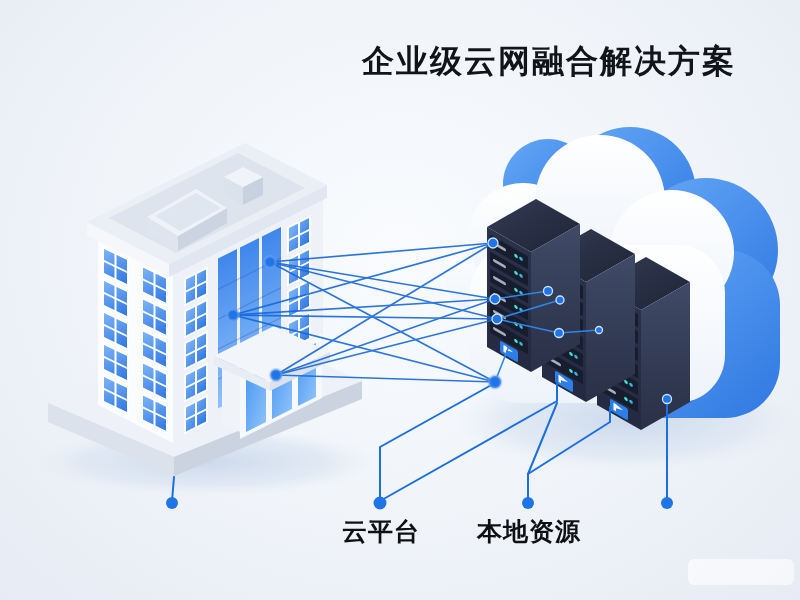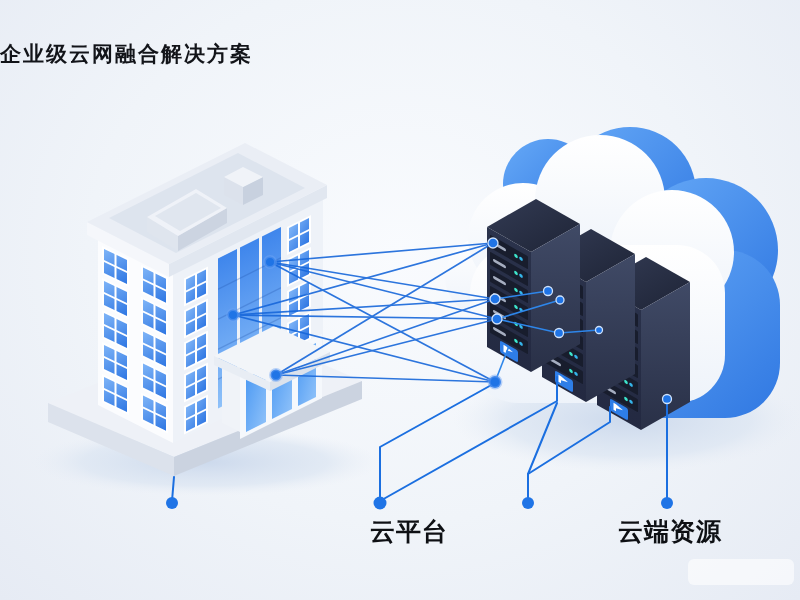--- a/index.html
+++ b/index.html
@@ -2,22 +2,22 @@
 <html><head>
 <meta charset="utf-8">
 <style>
   html,body{margin:0;padding:0;background:#e9eef5;}
   .stage{
     position:relative;width:800px;height:600px;overflow:hidden;
     background:radial-gradient(ellipse at 50% 42%, #f9fbfe 0%, #f0f4f9 55%, #e6ebf4 100%);
     font-family:"Liberation Sans","DejaVu Sans",sans-serif;
   }
   .title{
-    position:absolute;top:40px;left:0;width:736px;text-align:left;
-    font-size:21px;font-weight:800;letter-spacing:2px;color:#121419;margin:0;
+    position:absolute;top:40px;left:0;width:736px;text-align:right;
+    font-size:32px;font-weight:800;letter-spacing:2px;color:#121419;margin:0;
   }
   .illustration{position:absolute;top:0;left:0;}
   .node-label{
     position:absolute;top:515px;transform:translateX(-50%);
     font-size:25px;font-weight:700;color:#0e1014;white-space:nowrap;letter-spacing:1px;
   }
   .watermark{
     position:absolute;right:6px;bottom:15px;width:106px;height:26px;
     background:rgba(255,255,255,0.6);border-radius:6px;
   }
@@ -284,17 +284,17 @@
         <circle cx="599" cy="330" r="3.5"></circle>
         <circle cx="667" cy="399" r="4.5"></circle>
       </g>
       <circle cx="172" cy="503" r="6"></circle>
       <circle cx="380" cy="503" r="6.5"></circle>
       <circle cx="528" cy="503" r="6"></circle>
       <circle cx="667" cy="503" r="6"></circle>
     </g>
   </svg>
 
-  <div class="node-label" style="left:381px;margin-left:28px;">云平台</div>
-  <div class="node-label" style="left:670px;">云端资源</div>
+  <div class="node-label" style="left:381px;">云平台</div>
+  <div class="node-label" style="left:529px;">本地资源</div>
 
   <div class="watermark"></div>
 </div>
 
 </body></html>

